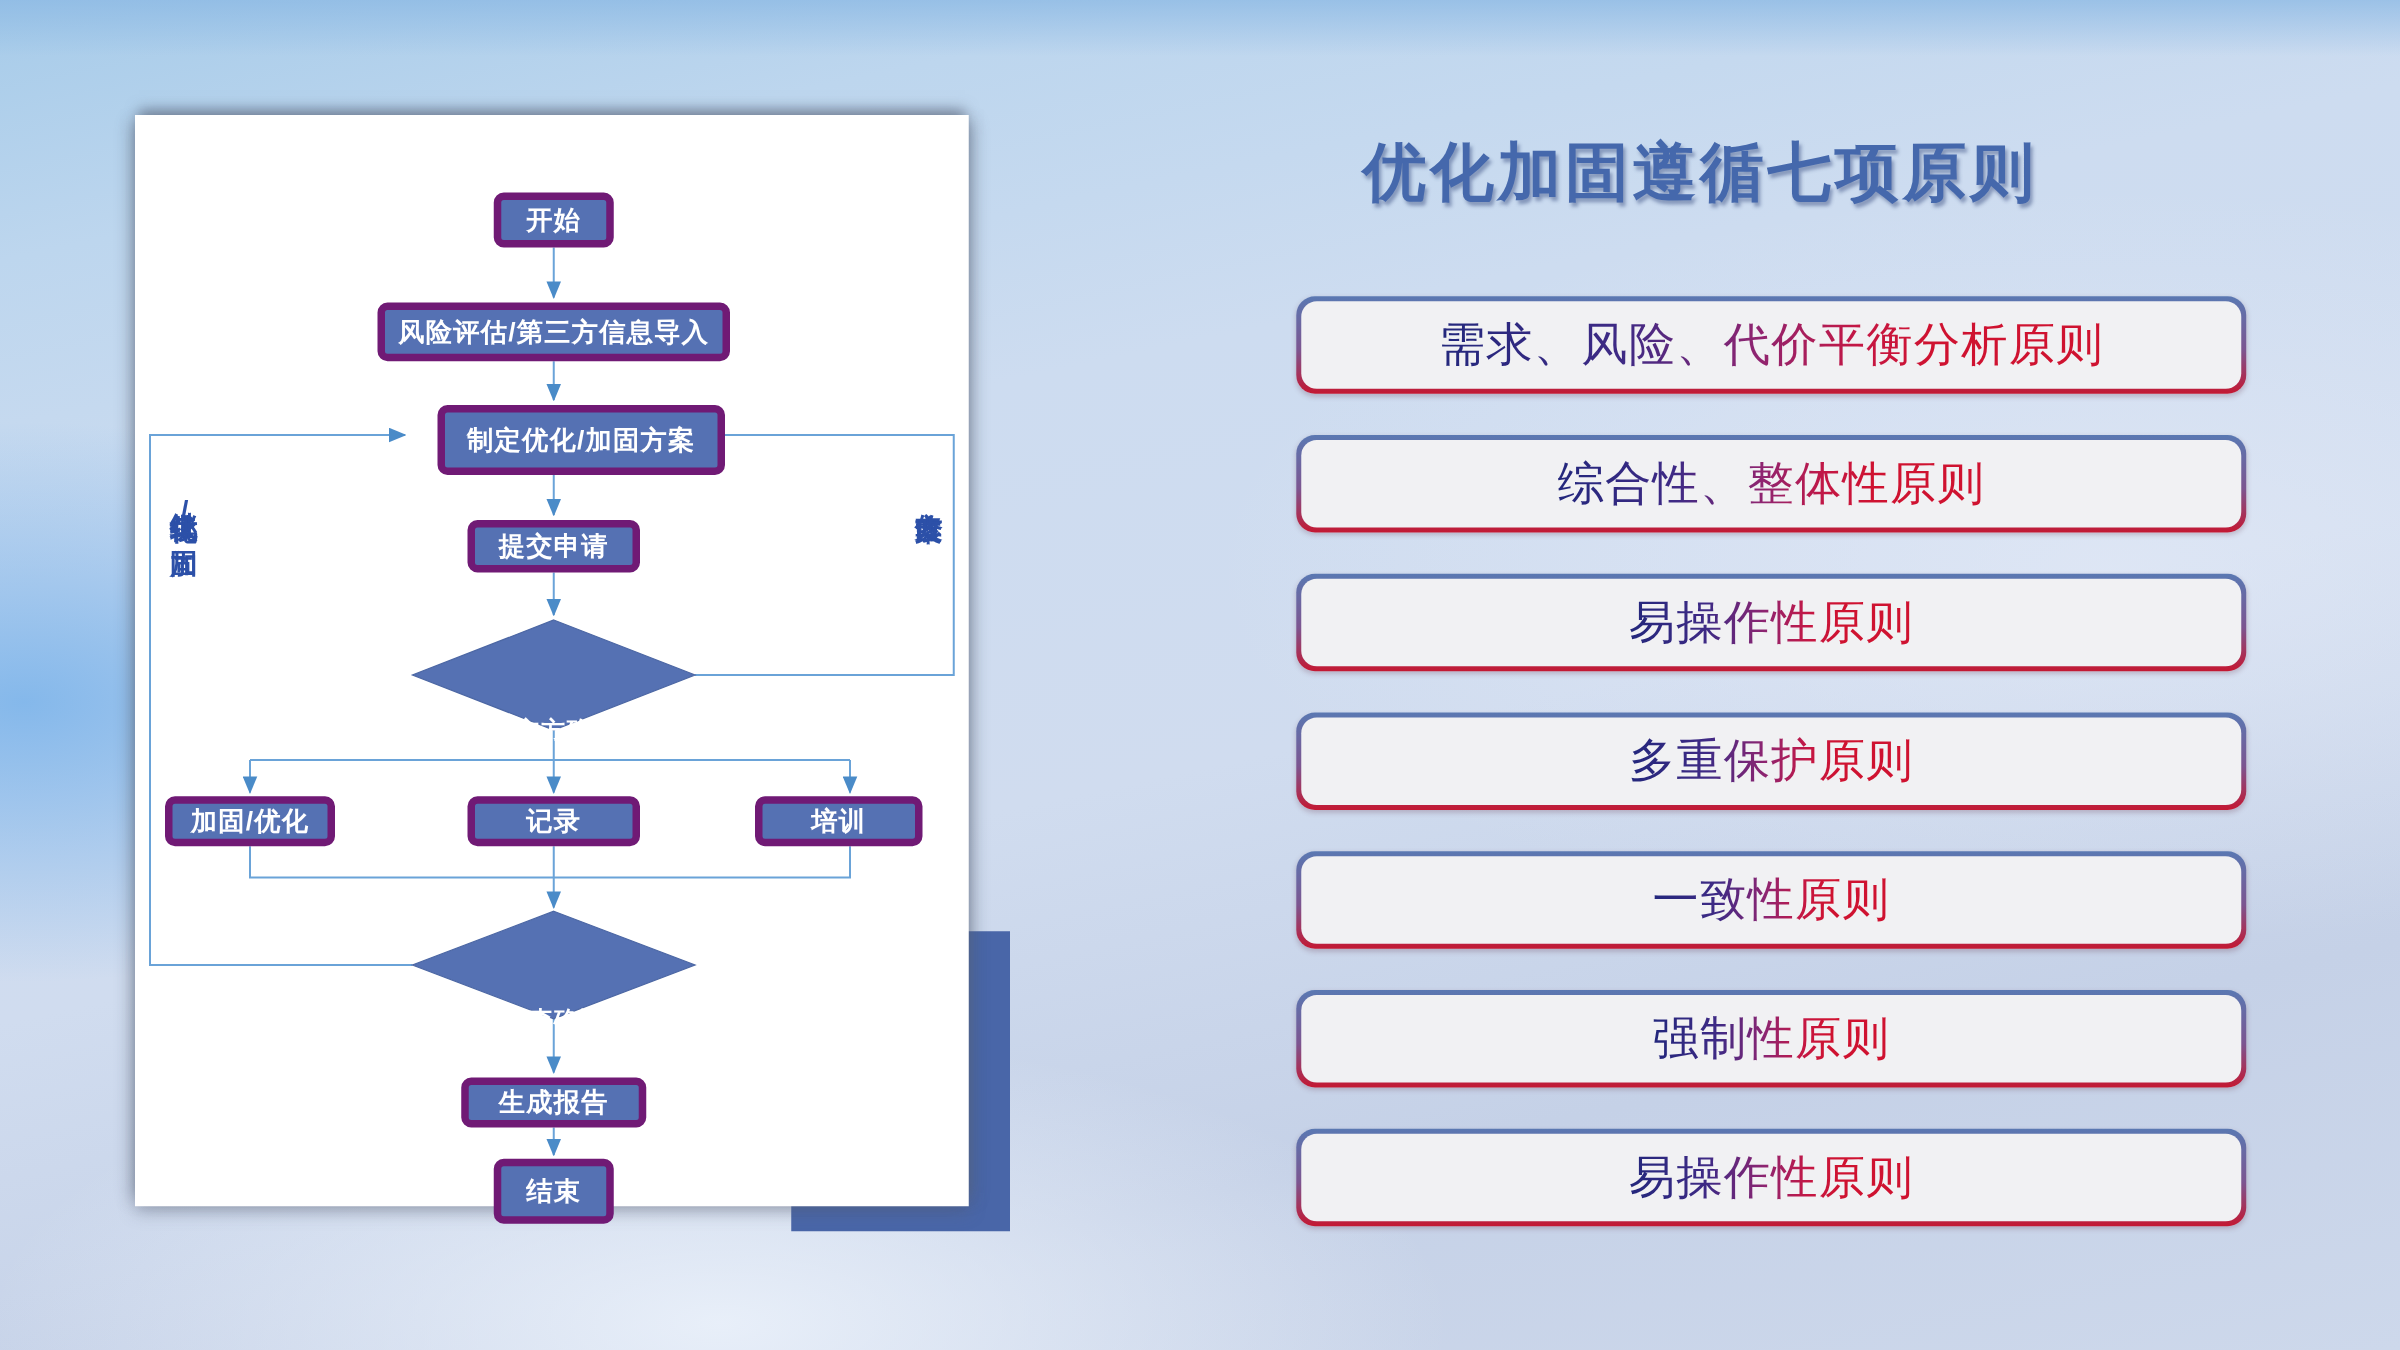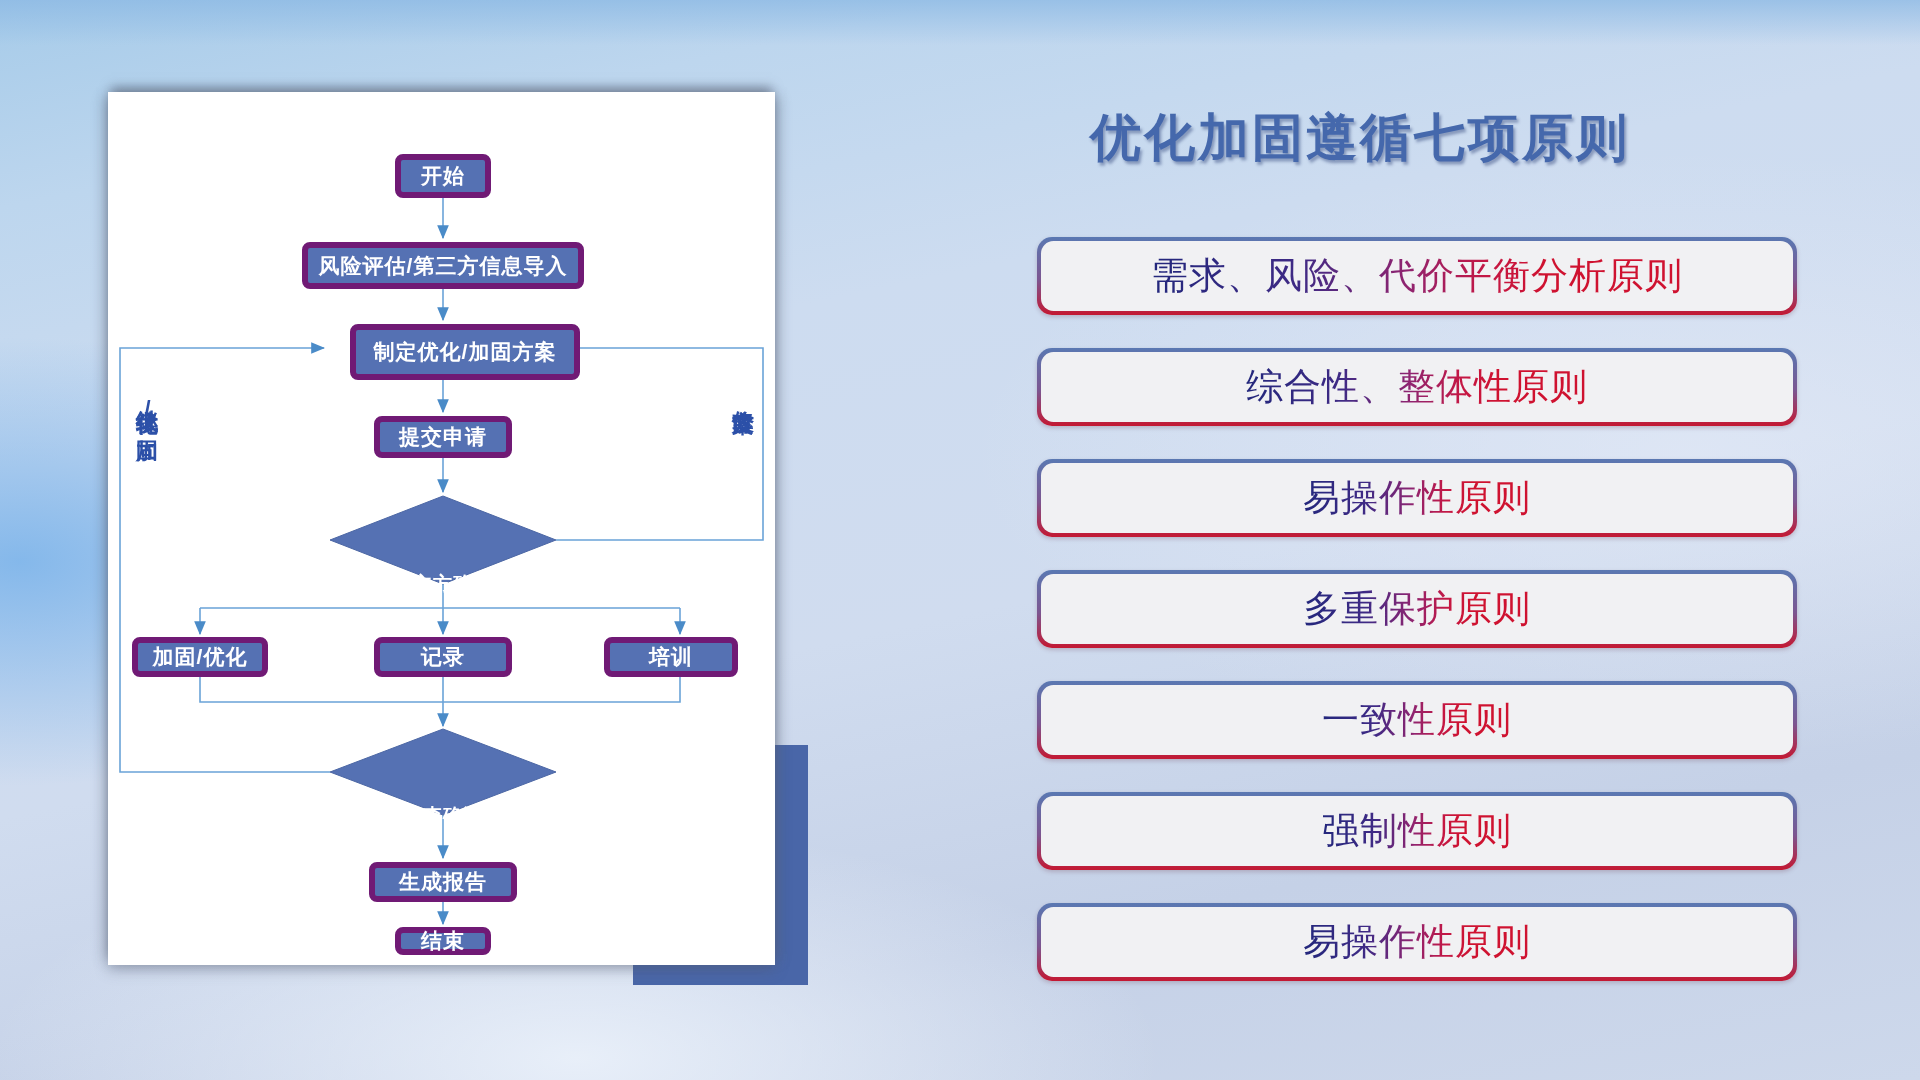--- a/index.html
+++ b/index.html
@@ -31,21 +31,21 @@
     font-size:21px;letter-spacing:1px;box-sizing:border-box;white-space:nowrap;
   }
   .n-start  {left:287px;top:62px; width:96px; height:44px;}
   .n-risk   {left:194px;top:150px;width:282px;height:47px;}
   .n-plan   {left:220px;top:232px;width:230px;height:56px;margin-left:22px;}
   .n-submit {left:266px;top:324px;width:138px;height:42px;}
   .n-harden {left:24px; top:545px;width:136px;height:40px;text-align:right;}
   .n-record {left:266px;top:545px;width:138px;height:40px;}
   .n-train  {left:496px;top:545px;width:134px;height:40px;}
   .n-report {left:261px;top:770px;width:148px;height:40px;}
-  .n-end    {left:287px;top:835px;width:96px; height:28px;}
+  .n-end    {left:287px;top:835px;width:96px; height:52px;}
   .d-label{
     position:absolute;width:180px;height:36px;left:245px;
     display:flex;align-items:center;justify-content:center;
     color:#fff;font-weight:bold;font-size:19px;letter-spacing:1px;white-space:nowrap;margin-top:44px;
   }
   .d1-label{top:430px;}
   .d2-label{top:662px;}
   .v-label{
     position:absolute;writing-mode:vertical-rl;text-orientation:upright;
     color:#2c50a8;font-weight:bold;font-size:22px;line-height:1.05;letter-spacing:1px;

